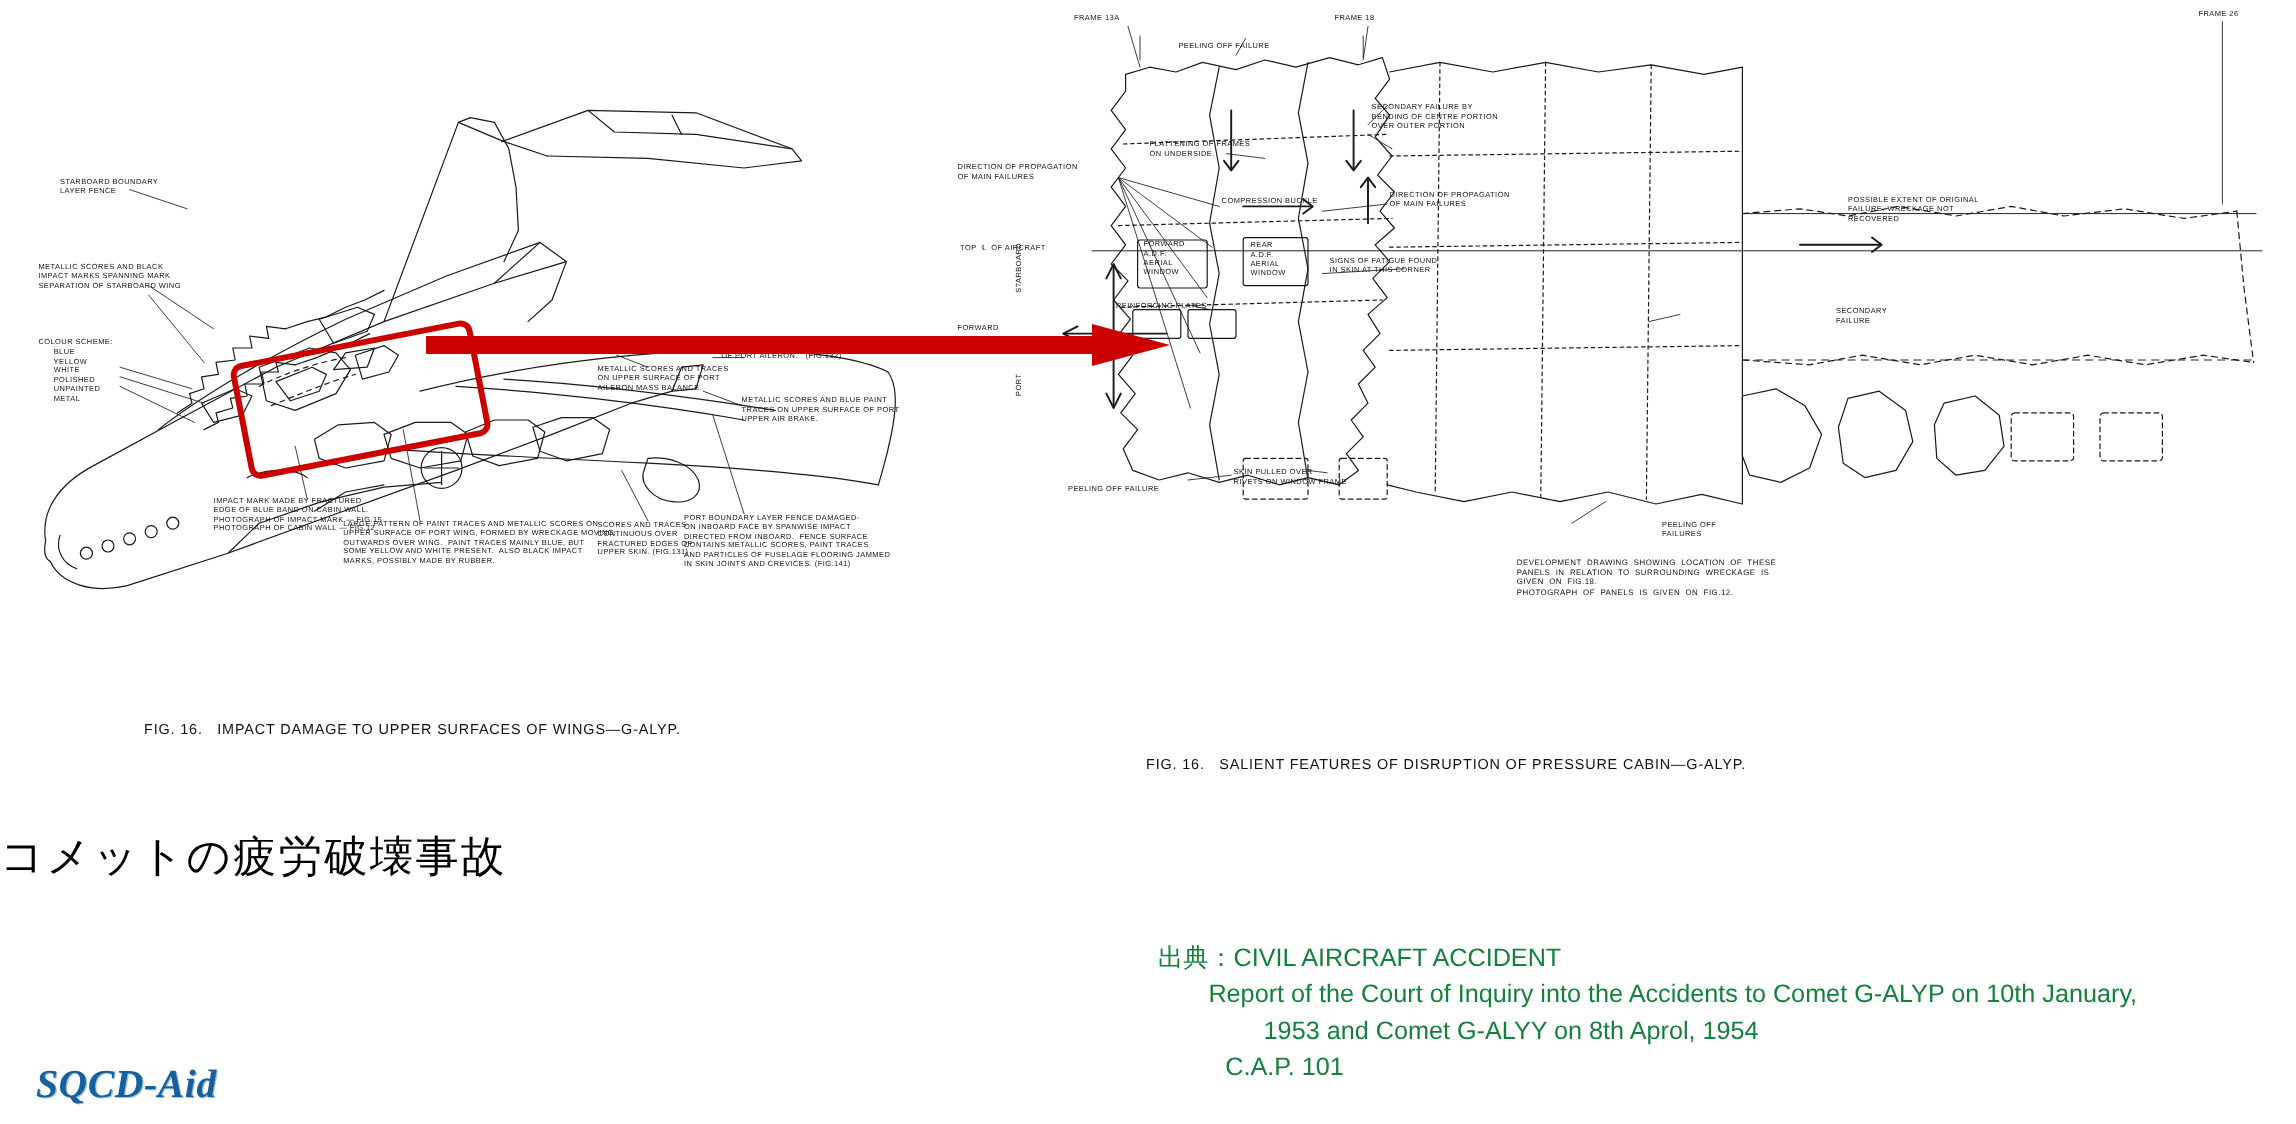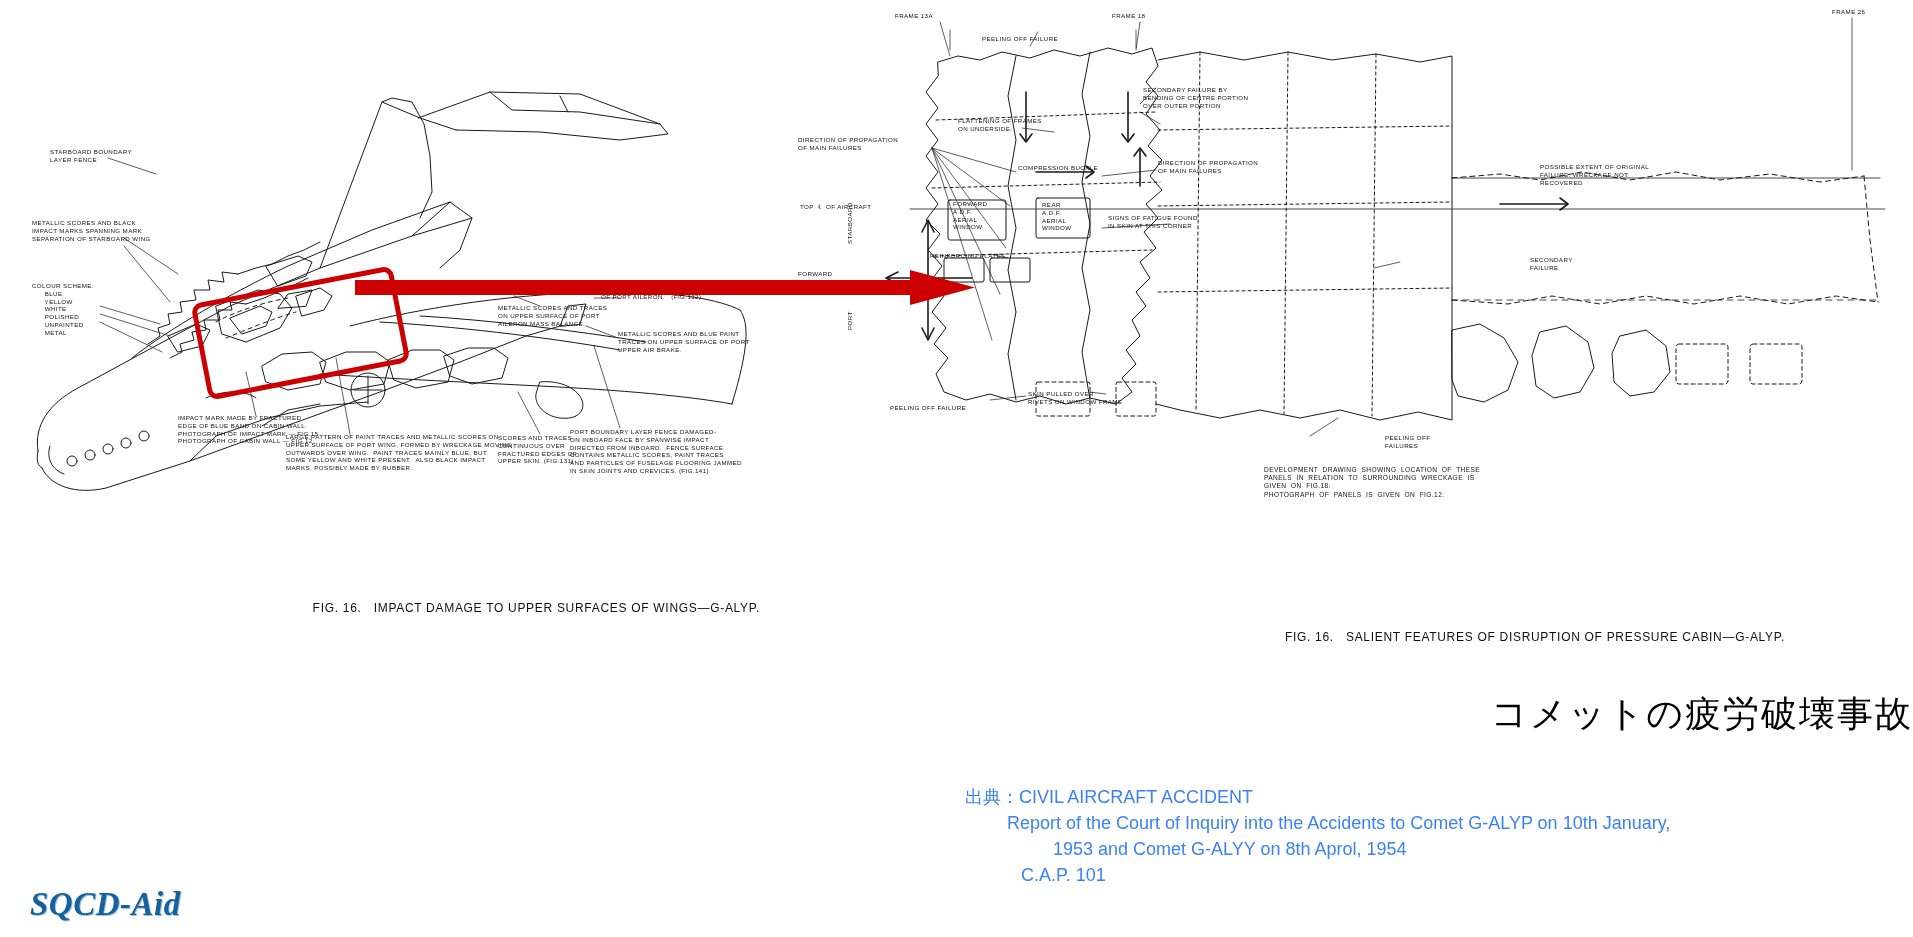--- a/index.html
+++ b/index.html
@@ -39,21 +39,21 @@
   }
   #fig17 {
     position: absolute;
     left: 840px; top: 0px;
     width: 1060px; height: 545px;
   }
   #fig16 svg, #fig17 svg { display: block; }
 
   .fig-caption {
     position: absolute;
-    text-align: right;
+    text-align: left;
     font-size: 12px;
     letter-spacing: 0.7px;
     color: #111;
     white-space: pre;
   }
 
   
   #red-arrow {
     position: absolute;
     left: 355px; top: 268px;
@@ -65,34 +65,34 @@
     left: 198px; top: 284px;
     width: 195px; height: 88px;
     border: 5px solid #cc0000;
     border-radius: 10px;
     transform: rotate(-11deg);
   }
 
   
   #jp-title {
     position: absolute;
-    left: 13px; right: 0;
+    left: 0; right: 0;
     top: 690px;
-    text-align: right;
+    text-align: left;
     font-family: "DejaVu Sans", sans-serif;
     font-size: 36px;
     color: #000;
     letter-spacing: 2px;
   }
   #source-block {
     position: absolute;
     left: 965px;
     top: 784px;
-    font-size: 18px;
-    color: #3b82f6;
+    font-size: 21px;
+    color: #15803d;
     line-height: 1.45;
   }
   #source-block .ln { white-space: pre; }
   #source-block .indent1 { padding-left: 42px; }
   #source-block .indent2 { padding-left: 88px; }
   #source-block .indent3 { padding-left: 56px; }
 
   
   #logo {
     position: absolute;

